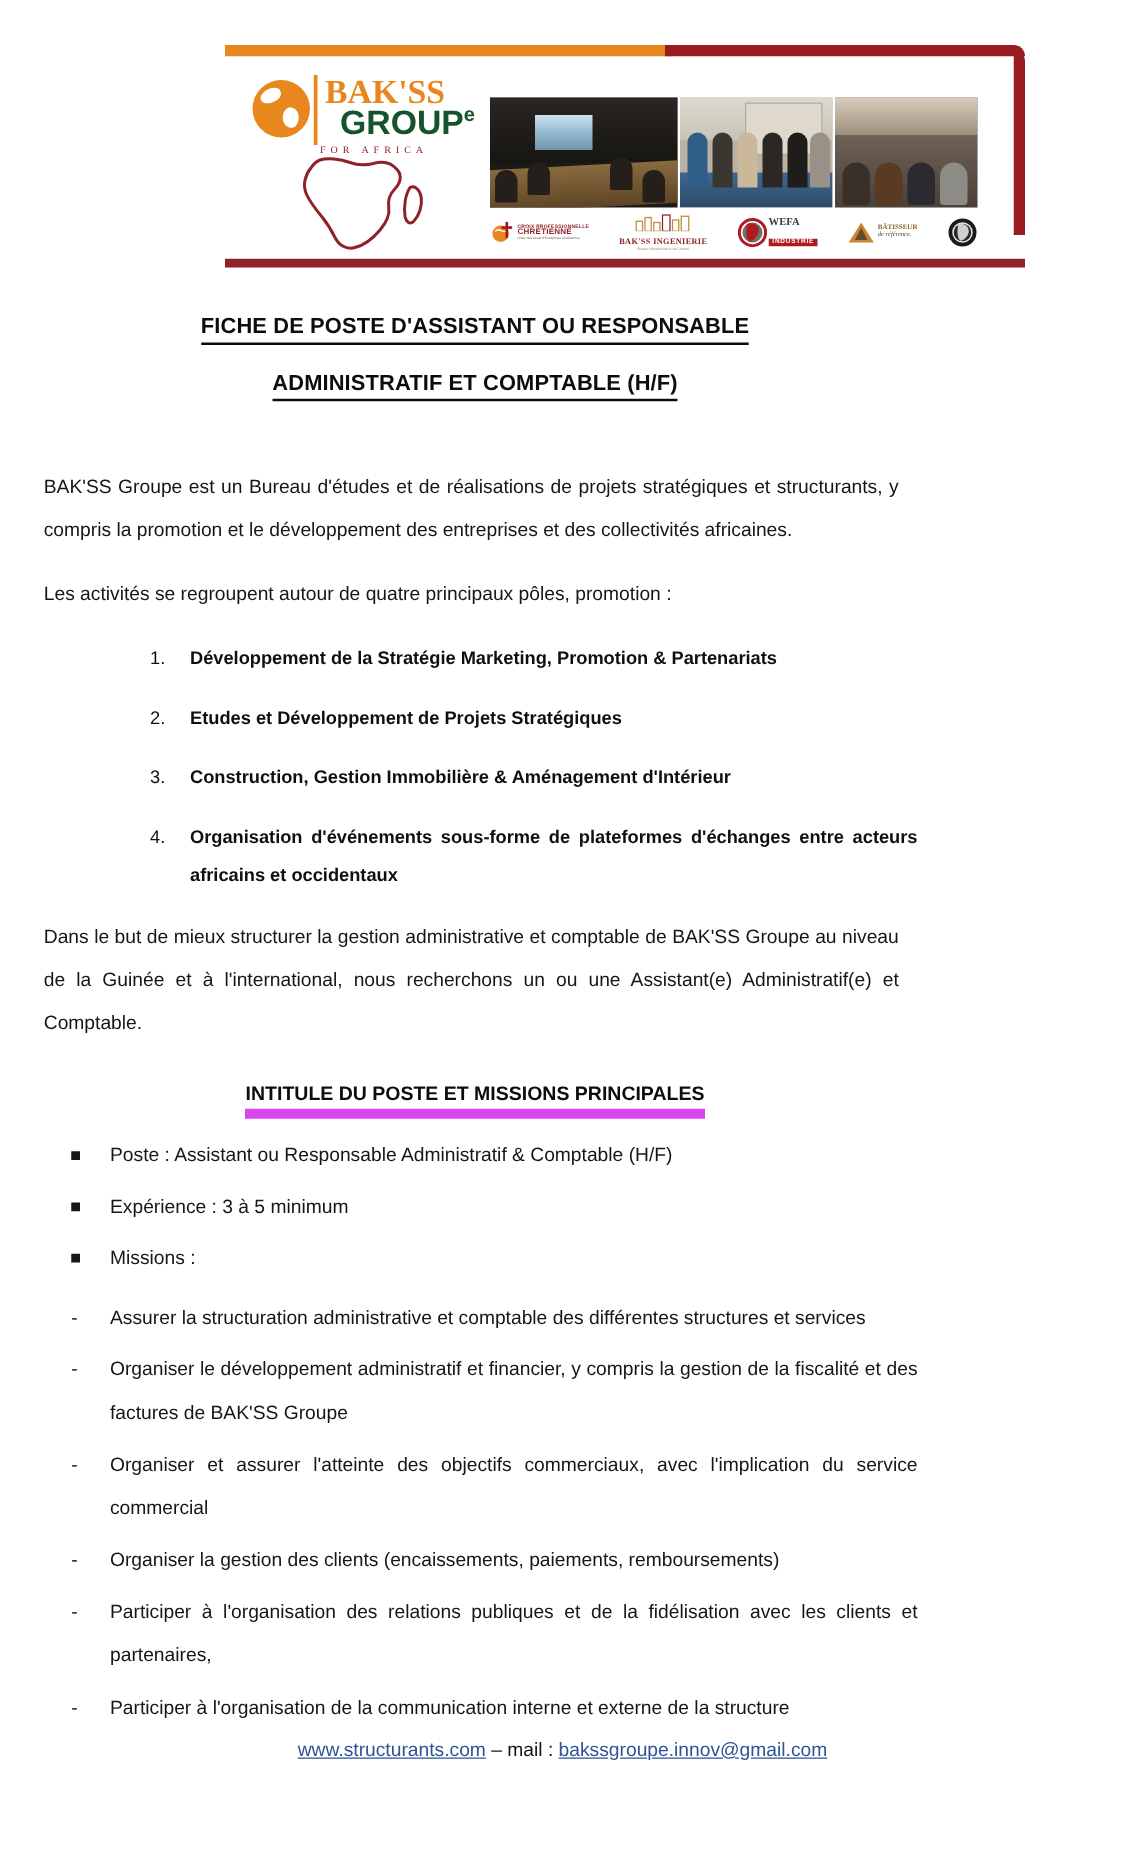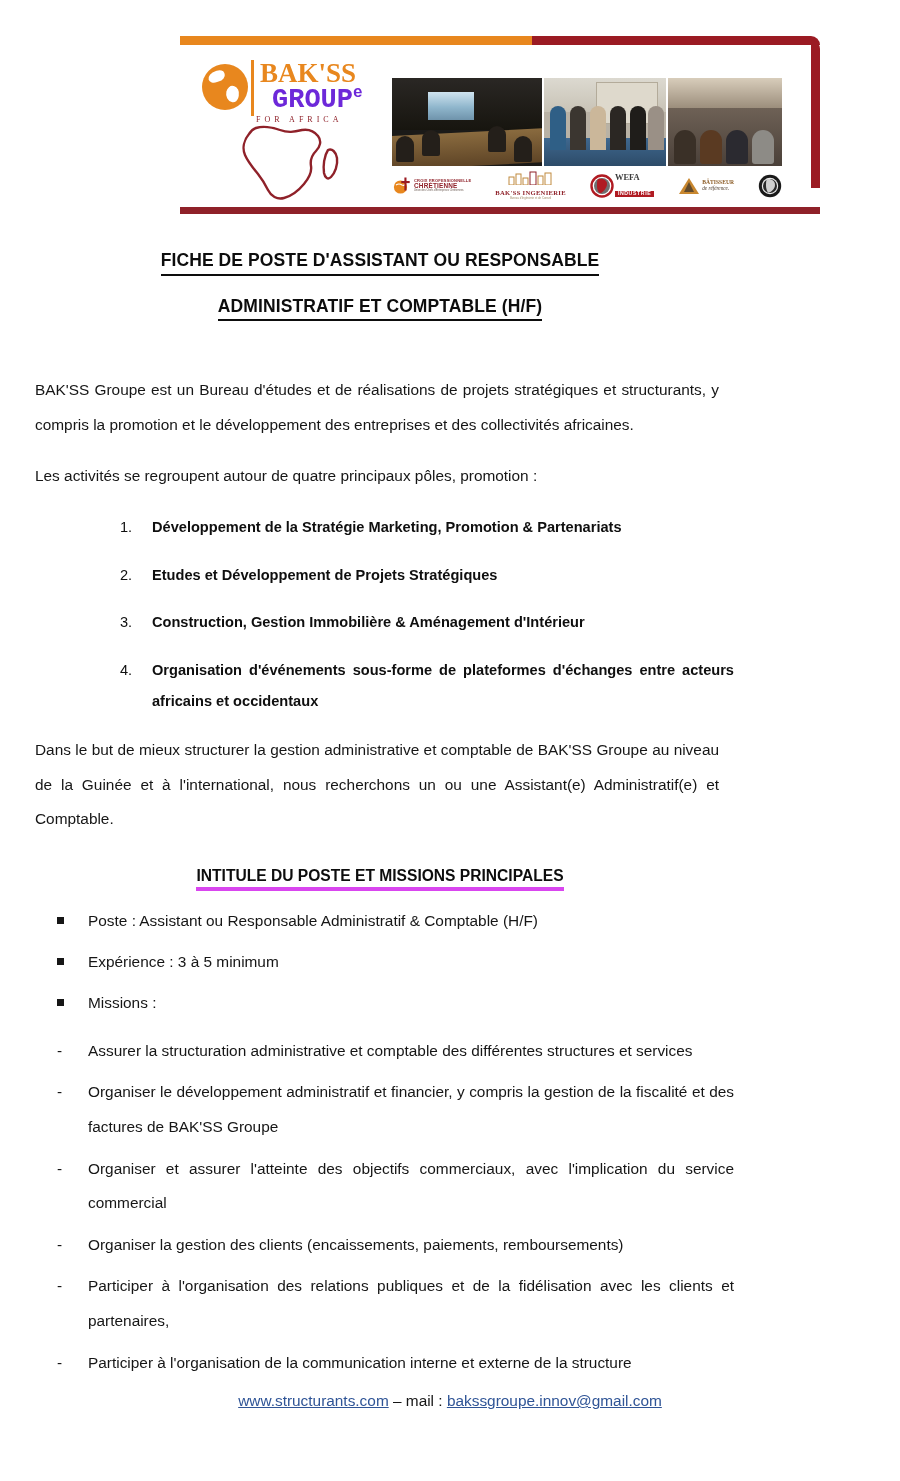--- a/index.html
+++ b/index.html
@@ -118,24 +118,24 @@
     font-weight: bold;
     font-size: 27px;
     letter-spacing: 0px;
     color: #E8871E;
     line-height: 1;
   }
   .logo-text-2 {
     position: absolute;
     left: 78px;
     top: 27px;
-    font-family: Liberation Mono, monospace;
+    font-family: Liberation Sans, sans-serif;
     font-weight: bold;
     font-size: 27px;
-    color: #6d28d9;
+    color: #14532d;
     line-height: 1;
   }
   .logo-text-2 sup {
     font-size: 16px;
     vertical-align: super;
   }
   .logo-text-3 {
     position: absolute;
     left: 62px;
     top: 57px;
@@ -297,21 +297,21 @@
   }
 
   .section-heading {
     text-align: center;
     margin-top: 30px;
   }
   .section-heading span {
     font-size: 15.6px;
     font-weight: bold;
     color: #0d0d0d;
-    border-bottom: 4px solid #d946ef;
+    border-bottom: 8px solid #d946ef;
     padding-bottom: 2px;
     display: inline-block;
   }
 
   ul.sq-list {
     margin: 20px 0 0 0;
     padding: 0;
     list-style: none;
   }
   ul.sq-list li {

